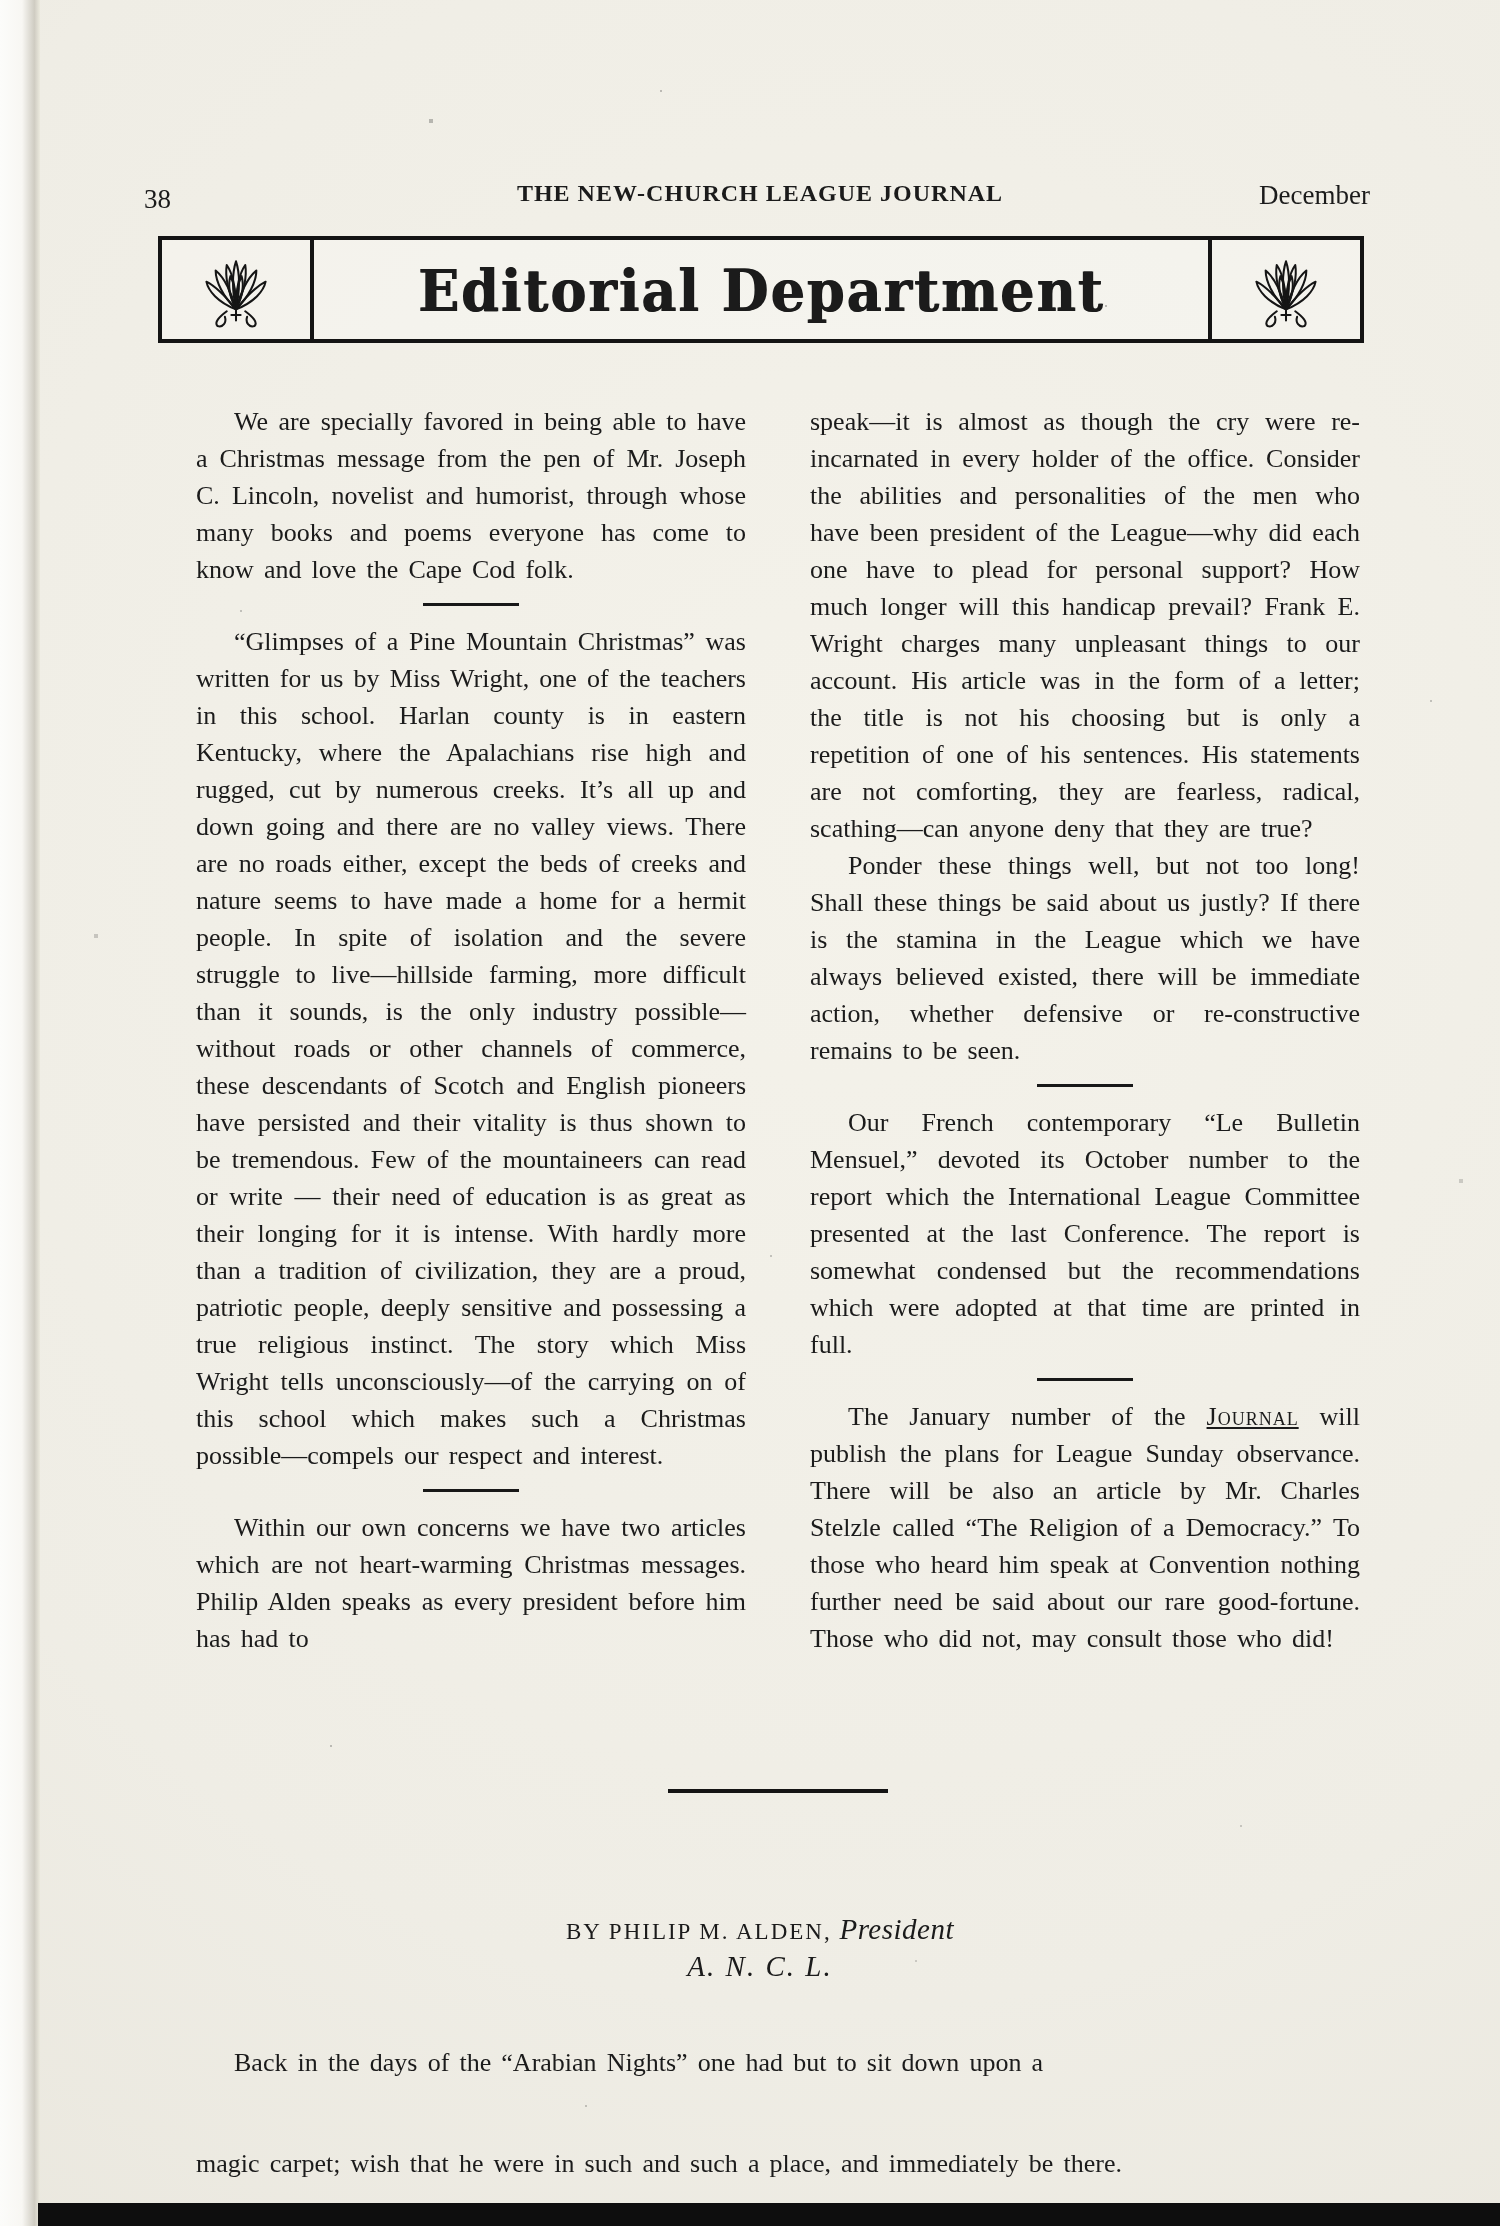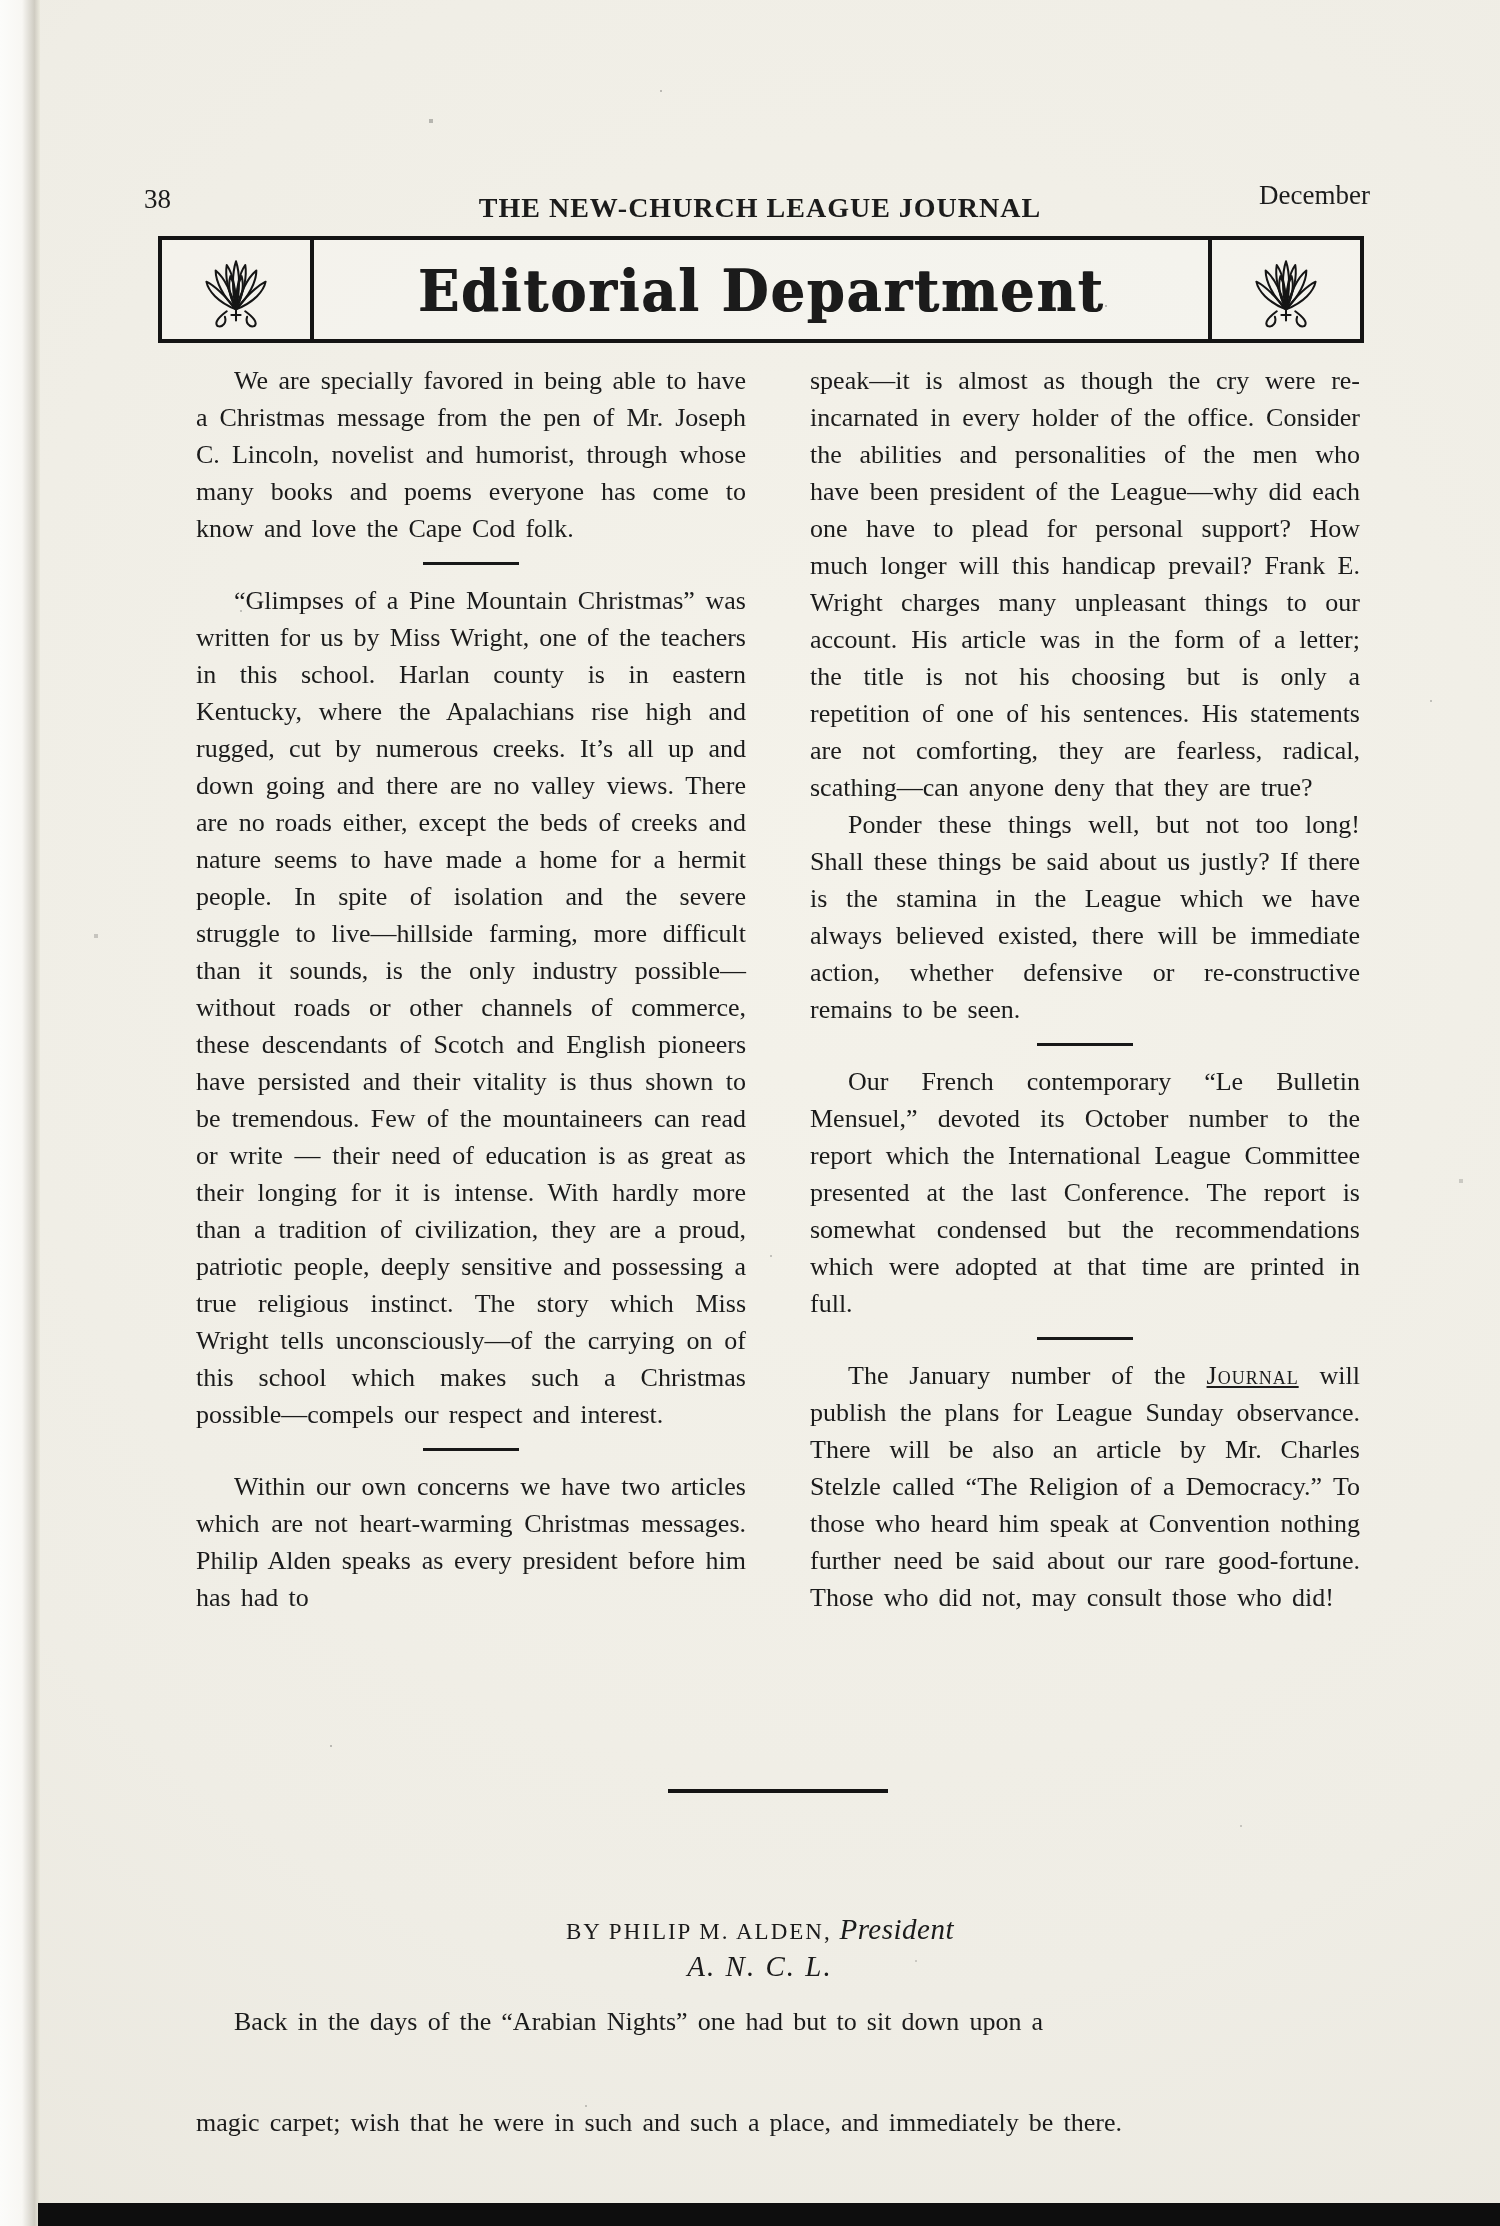--- a/index.html
+++ b/index.html
@@ -31,22 +31,22 @@
   
   .bottom-band{
     position:absolute;left:38px;right:0;bottom:0;height:23px;background:#0e0e0e;
   }
   
   .page-header{
     position:absolute;top:180px;left:150px;right:130px;height:34px;
   }
   .page-number{position:absolute;left:-6px;top:4px;font-size:27px;}
   .journal-title{
-    position:absolute;left:0;right:0;text-align:center;top:12px;
-    font-size:28px;font-weight:700;letter-spacing:1px;
+    position:absolute;left:0;right:0;text-align:center;top:0;
+    font-size:24px;font-weight:700;letter-spacing:1px;
   }
   .issue-month{position:absolute;right:0;top:0;font-size:27px;margin-left:31px;}
   
   .banner{
     position:absolute;top:236px;left:158px;width:1198px;height:99px;
     border:4px solid #141414;display:flex;align-items:stretch;
     background:rgba(255,255,255,0.25);
   }
   .banner-cell{display:flex;align-items:center;justify-content:center;}
   .ornament-cell{width:148px;flex:0 0 auto;}
@@ -54,21 +54,21 @@
   .ornament-cell.right{border-left:4px solid #141414;}
   .title-cell{flex:1 1 auto;}
   .banner-title{
     font-family:"DejaVu Serif", serif;font-weight:700;font-size:54px;
     letter-spacing:2px;text-shadow:1px 0 0 currentColor;
     transform:scaleY(1.08);white-space:nowrap;
   }
   .ornament-icon{width:74px;height:80px;display:block;}
   
   .columns{
-    position:absolute;left:196px;right:140px;display:flex;gap:64px;
+    position:absolute;left:196px;right:140px;display:flex;gap:64px;margin-top:41px;
   }
   .columns.editorial-columns{top:362px;}
   .col{flex:1 1 0;font-size:26px;line-height:37px;text-align:justify;word-spacing:0.14em;}
   .col p{margin:0;}
   .col p.indent{text-indent:38px;}
   .divider-short{
     width:96px;border:0;border-top:3px solid #181818;margin:15px auto 17px auto;
   }
   .small-caps{font-variant:small-caps;letter-spacing:1px;text-decoration:underline;}
   

